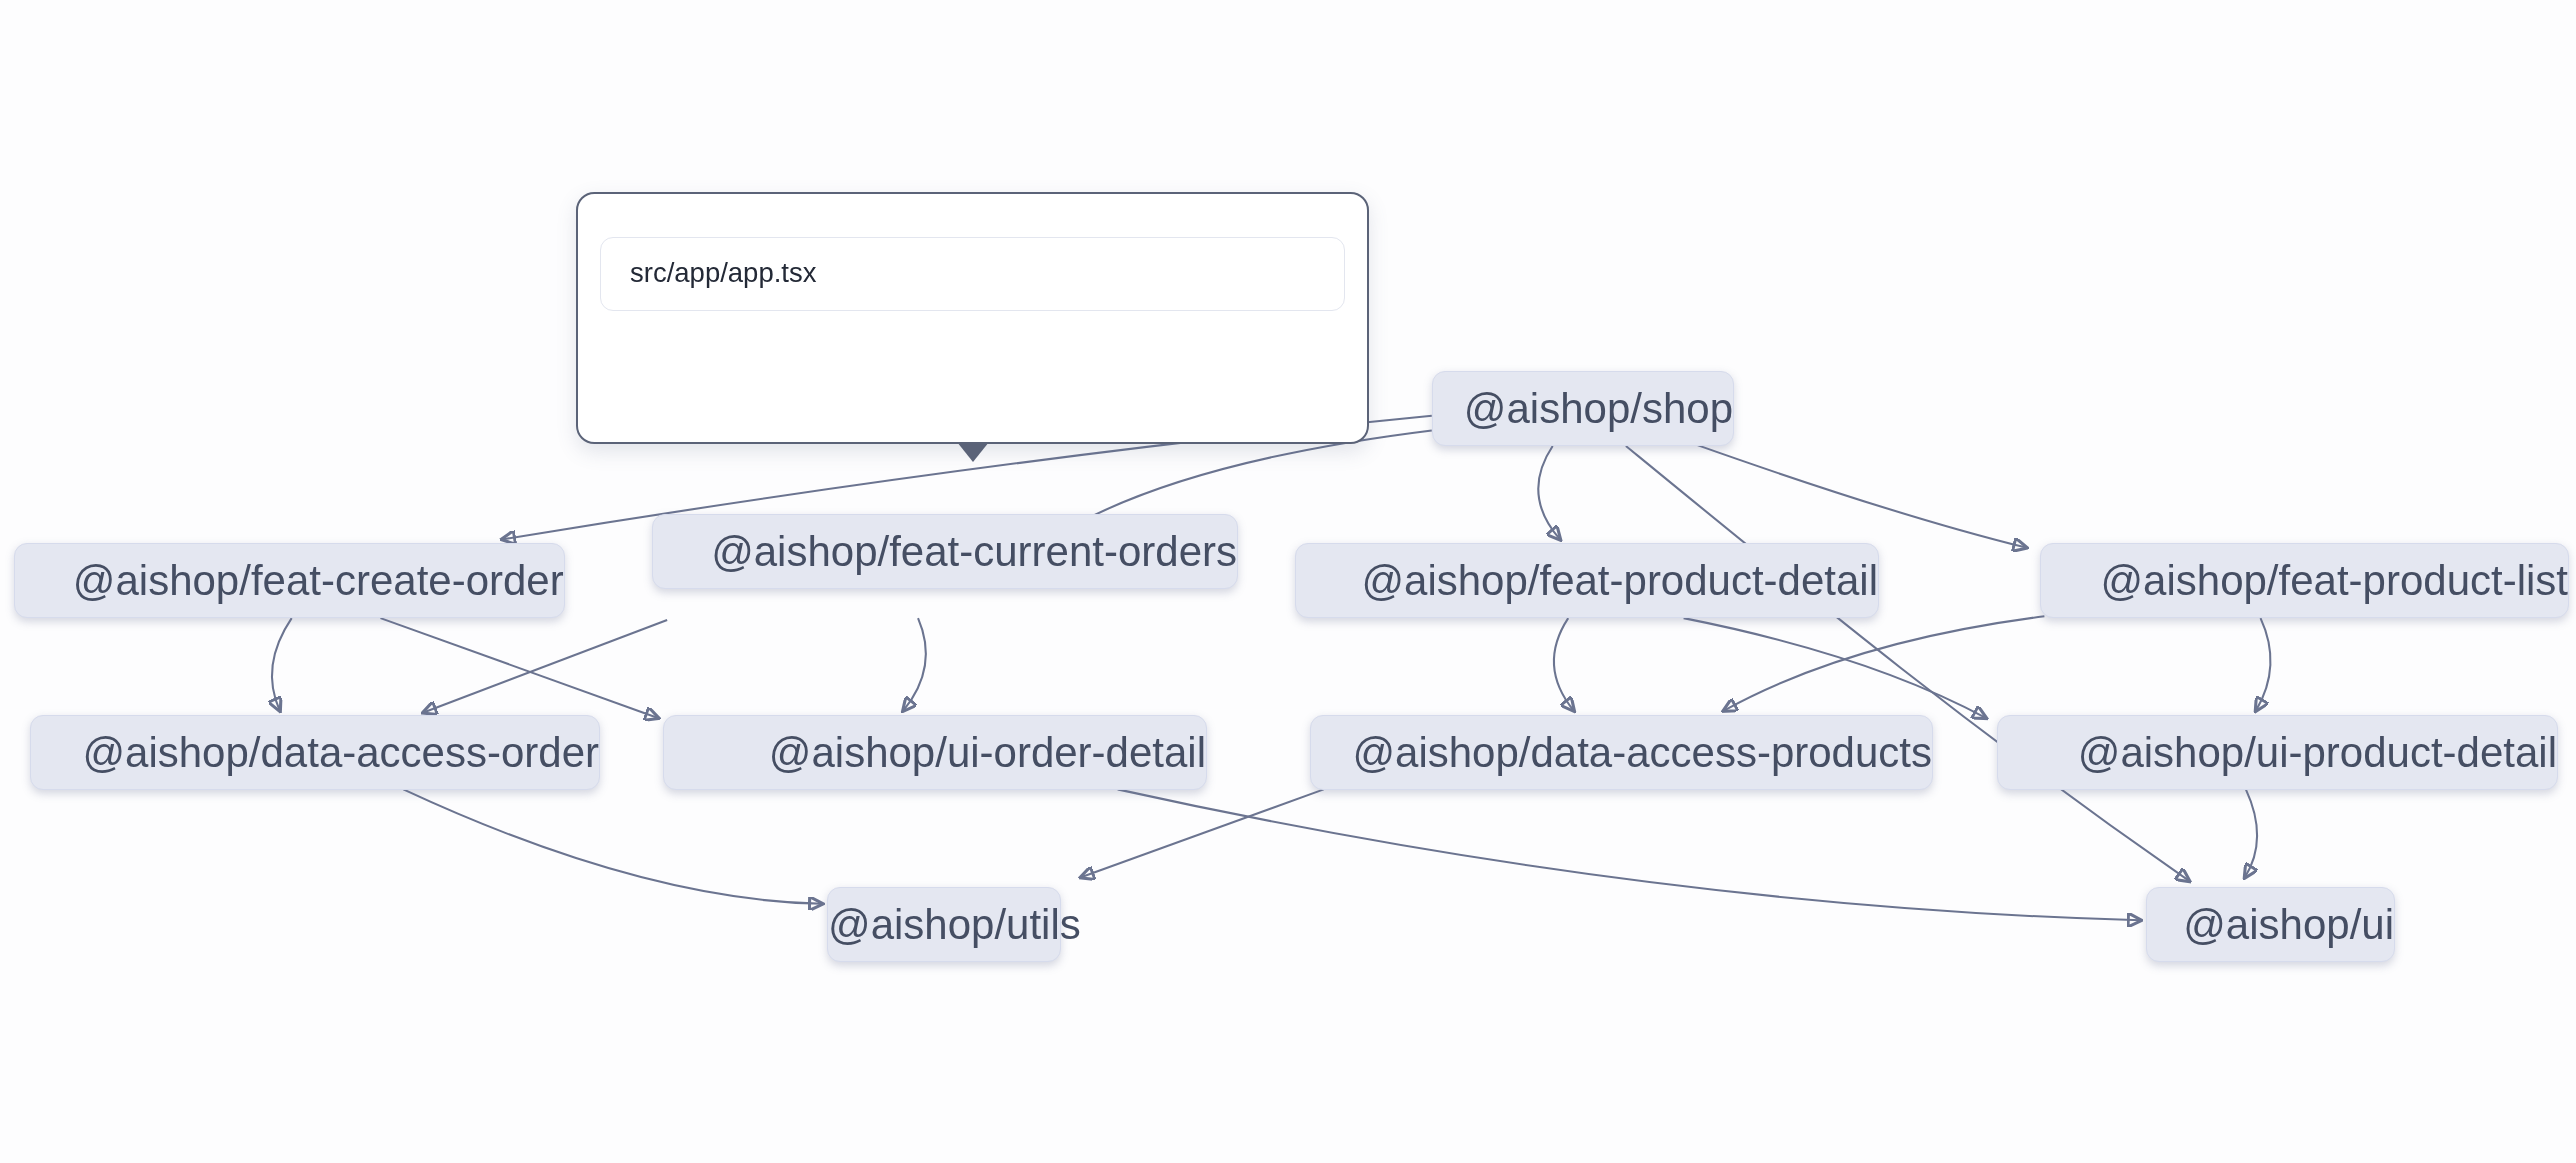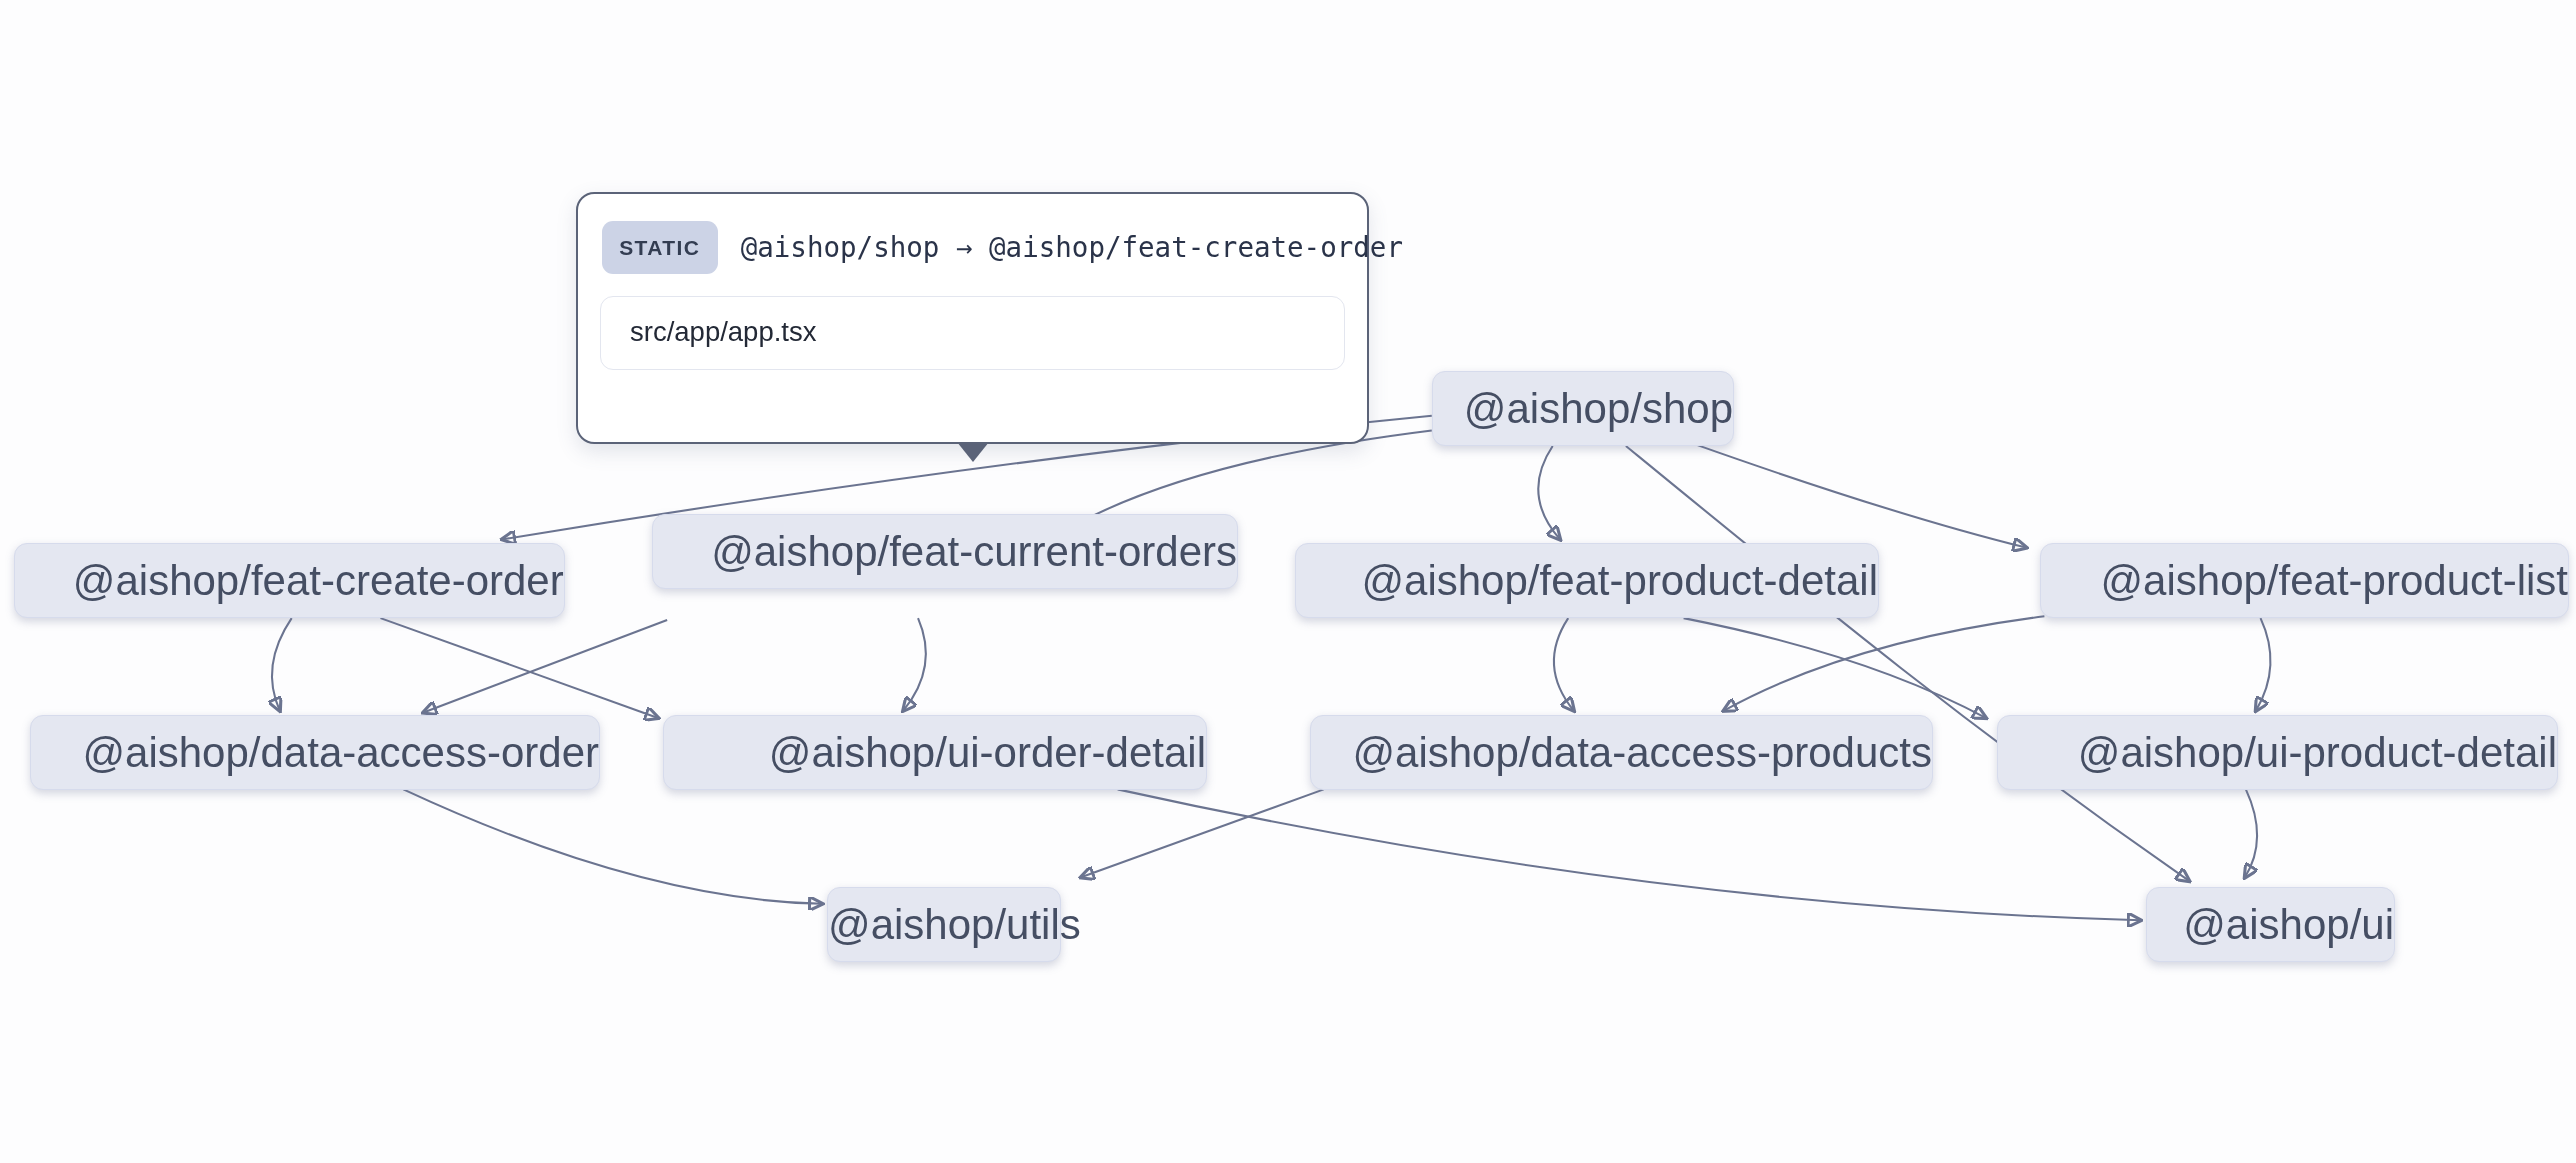--- a/index.html
+++ b/index.html
@@ -106,22 +106,18 @@
 <div class="node" style="left:1295px; top:543px; width:584px;">@aishop/feat-product-detail</div>
 <div class="node" style="left:2032px; top:543px; width:529px;margin-left:8px;">@aishop/feat-product-list</div>
 <div class="node" style="left:30px;   top:715px; width:570px;padding-left:8px;">@aishop/data-access-order</div>
 <div class="node" style="left:663px;  top:715px; width:544px;">@aishop/ui-order-detail</div>
 <div class="node" style="left:1310px; top:715px; width:623px;">@aishop/data-access-products</div>
 <div class="node" style="left:1997px; top:715px; width:561px;">@aishop/ui-product-detail</div>
 <div class="node" style="left:827px;  top:887px; width:234px;">@aishop/utils</div>
 <div class="node" style="left:2146px; top:887px; width:249px;">@aishop/ui</div>
 
 <div class="tooltip">
-  <div class="tooltip-row1">
-    <span class="badge">STATIC</span>
-    <span class="dep-title">@aishop/shop → @aishop/feat-create-order</span>
-  </div>
   <div class="files-panel">
     <div class="file-item">src/app/app.tsx</div>
   </div>
   <div class="tooltip-pointer"></div>
 </div>
 
 
 </body></html>

